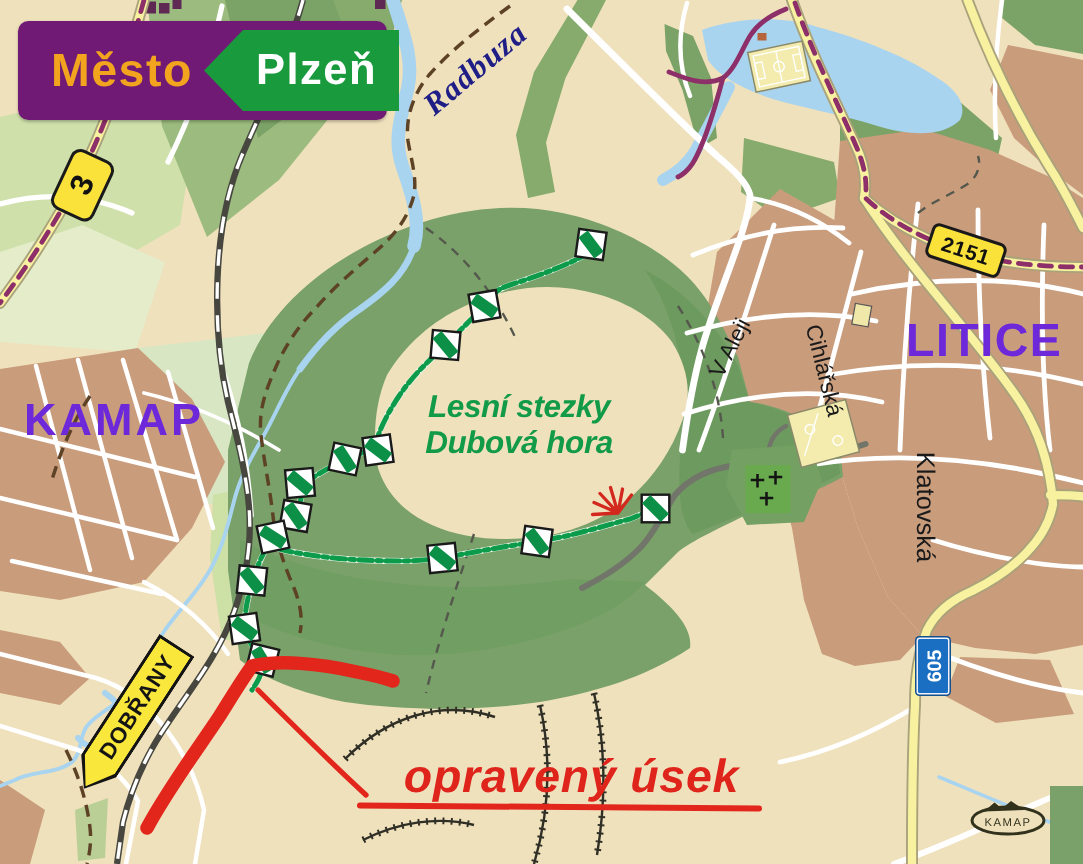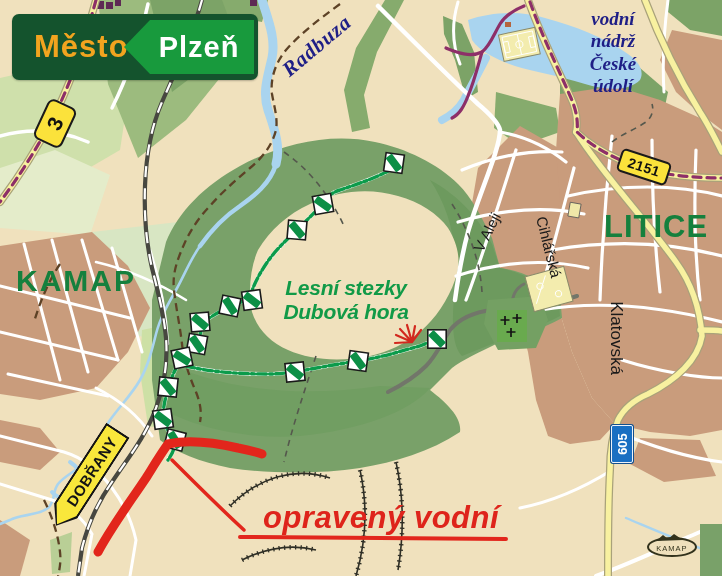--- a/index.html
+++ b/index.html
@@ -1,27 +1,27 @@
 <!DOCTYPE html>
 <html><head>
 <meta charset="utf-8">
 <style>
   html,body{margin:0;padding:0;background:#888;}
   .stage{position:relative;width:722px;height:576px;overflow:hidden;background:#f0e1bd;
          font-family:"Liberation Sans","DejaVu Sans",sans-serif;}
   .stage svg{position:absolute;left:0;top:0;}
   .lbl{position:absolute;white-space:pre-line;pointer-events:none;}
-  .town{font-weight:700;color:#15803d;letter-spacing:2px;font-size:30px;}
+  .town{font-weight:700;color:#6d28d9;letter-spacing:2px;font-size:30px;}
   .street{font-size:15px;color:#1a1a1a;}
   .water-lbl{font-family:"Liberation Serif","DejaVu Serif",serif;font-style:italic;font-weight:700;color:#1e1e86;}
   
-  .logo-card{position:absolute;left:12px;top:14px;width:246px;height:66px;background:#14532d;border-radius:7px;
+  .logo-card{position:absolute;left:12px;top:14px;width:246px;height:66px;background:#701a75;border-radius:7px;
              box-shadow:0 1px 2px rgba(0,0,0,.25);}
   .logo-mesto{position:absolute;left:22px;top:15px;font-size:31px;font-weight:800;color:#f2a41f;letter-spacing:1px;}
-  .logo-arrow{position:absolute;left:112px;top:6px;width:130px;height:54px;background:#189a3d;
+  .logo-arrow{position:absolute;left:124px;top:6px;width:130px;height:54px;background:#189a3d;
               clip-path:polygon(0 50%,20% 0,100% 0,100% 100%,20% 100%);display:flex;align-items:center;justify-content:center;}
   .logo-plzen{font-size:29px;font-weight:800;color:#fff;padding-left:20px;letter-spacing:1px;}
   
   .shield{position:absolute;display:flex;align-items:center;justify-content:center;
           background:#fbe23b;border:2px solid #1a1a1a;border-radius:7px;color:#111;font-weight:700;}
   .shield-3{left:33px;top:108px;width:40px;height:27px;font-size:21px;transform:rotate(-65deg);}
   .shield-2151{left:618px;top:155px;width:48px;height:20px;font-size:14px;border-radius:5px;transform:rotate(18deg);letter-spacing:.5px;}
   .shield-605{left:603px;top:433px;width:36px;height:20px;font-size:13px;border-radius:2px;background:#1a6fc2;color:#fff;
               border:1px solid #eef2f8;box-shadow:0 0 0 1px #14508d;transform:rotate(-90deg);font-weight:700;}
   
@@ -262,41 +262,37 @@
 
 <div class="logo-card">
   <div class="logo-mesto">Město</div>
   <div class="logo-arrow">
     <span class="logo-plzen">Plzeň</span>
   </div>
 </div>
 
 <div class="lbl water-lbl" style="left:317px;top:46px;font-size:21px;transform:translate(-50%,-50%) rotate(-40deg);letter-spacing:1px;">Radbuza</div>
 
-<div class="lbl water-lbl" style="left:613px;top:8px;font-size:19px;line-height:1.18;text-align:center;transform:translate(-50%,0);">vodní
-nádrž
-České
-údolí</div>
 
 <div class="lbl town" style="left:16px;top:264px;">KAMAP</div>
 <div class="lbl town" style="left:604px;top:209px;letter-spacing:1px;font-size:31px;">LITICE</div>
 
 <div class="lbl street" style="left:487px;top:232px;transform:translate(-50%,-50%) rotate(-63deg);">V Aleji</div>
 <div class="lbl street" style="left:549px;top:247px;transform:translate(-50%,-50%) rotate(76deg);">Cihlářská</div>
 <div class="lbl street" style="left:616px;top:338px;font-size:17px;transform:translate(-50%,-50%) rotate(90deg);">Klatovská</div>
 
 <div class="shield shield-3">3</div>
 <div class="shield shield-2151">2151</div>
 <div class="shield shield-605">605</div>
 
 <div class="dir-sign">
   <div class="outer"></div>
   <div class="inner"></div>
   <div class="txt">DOBŘANY</div>
 </div>
 
-<div class="lbl trail-title" style="left:346px;top:300px;transform:translate(-50%,-50%);">Lesní stezky
+<div class="lbl trail-title" style="left:346px;top:284px;transform:translate(-50%,-50%);">Lesní stezky
 Dubová hora</div>
 
-<div class="lbl repaired" style="left:381px;top:518px;transform:translate(-50%,-50%);">opravený vodní</div>
+<div class="lbl repaired" style="left:381px;top:518px;transform:translate(-50%,-50%);">opravený úsek</div>
 
 <div class="lbl credit" style="left:672px;top:548px;transform:translate(-50%,-50%);">KAMAP</div>
 </div>
 
 </body></html>

